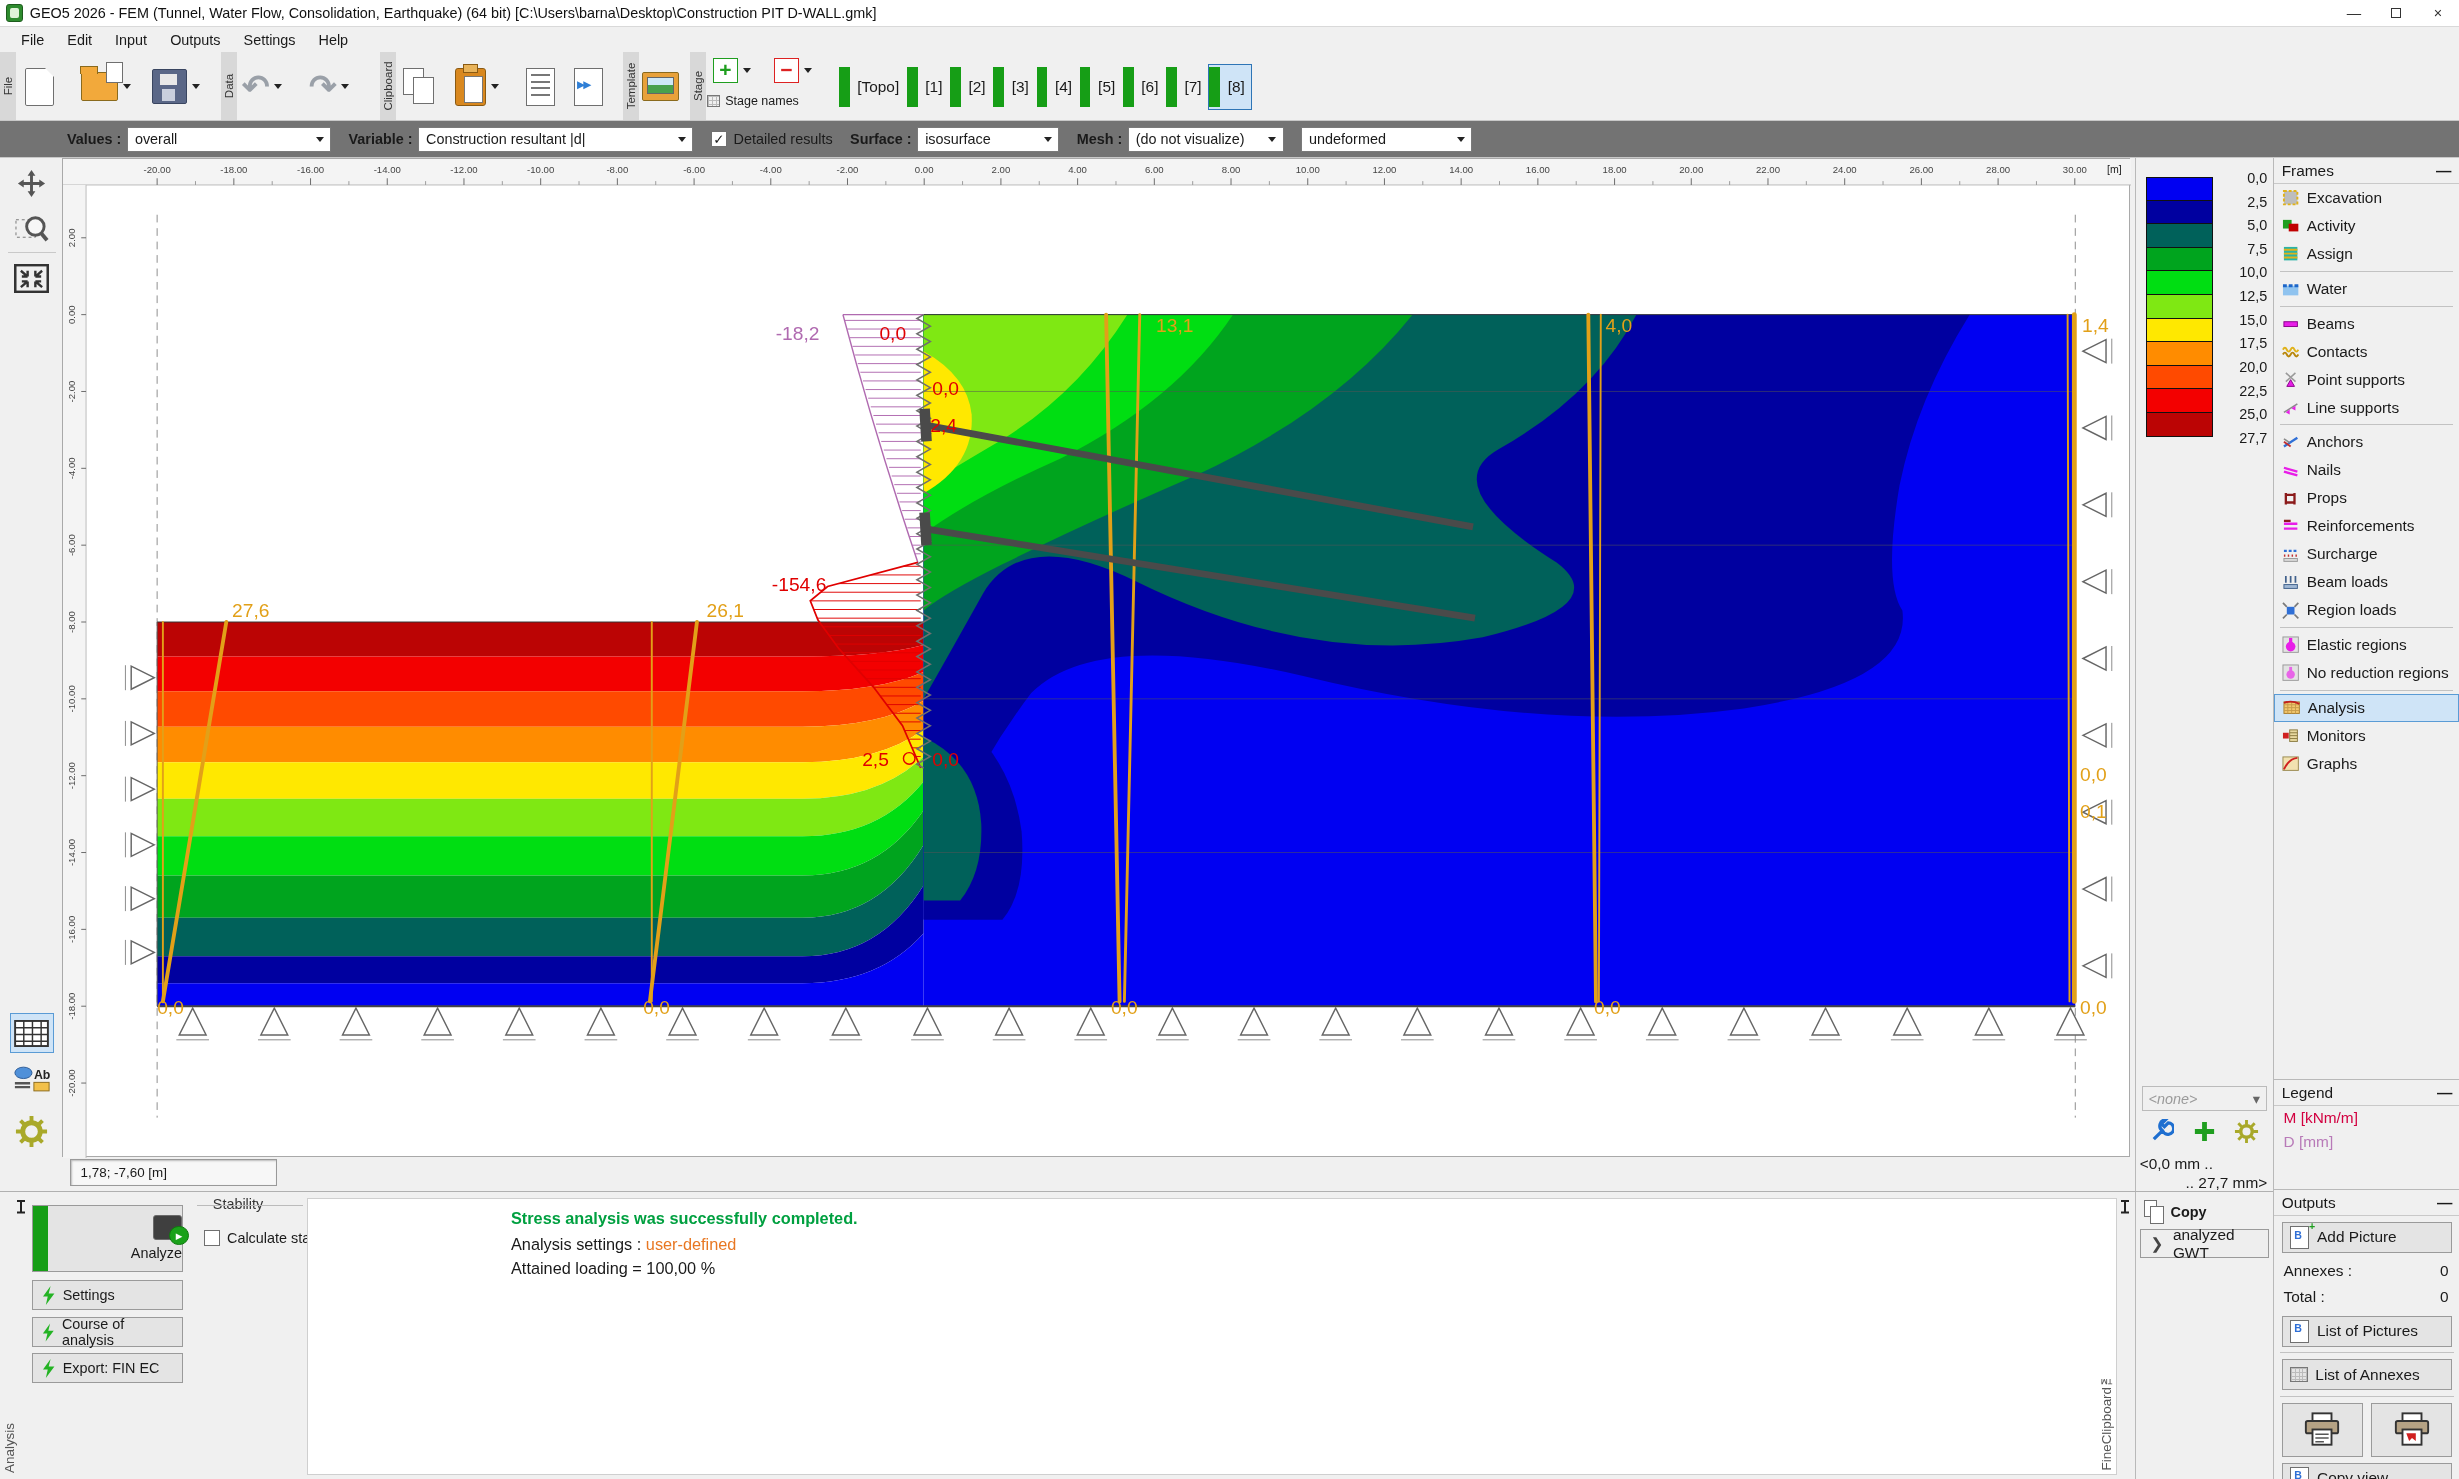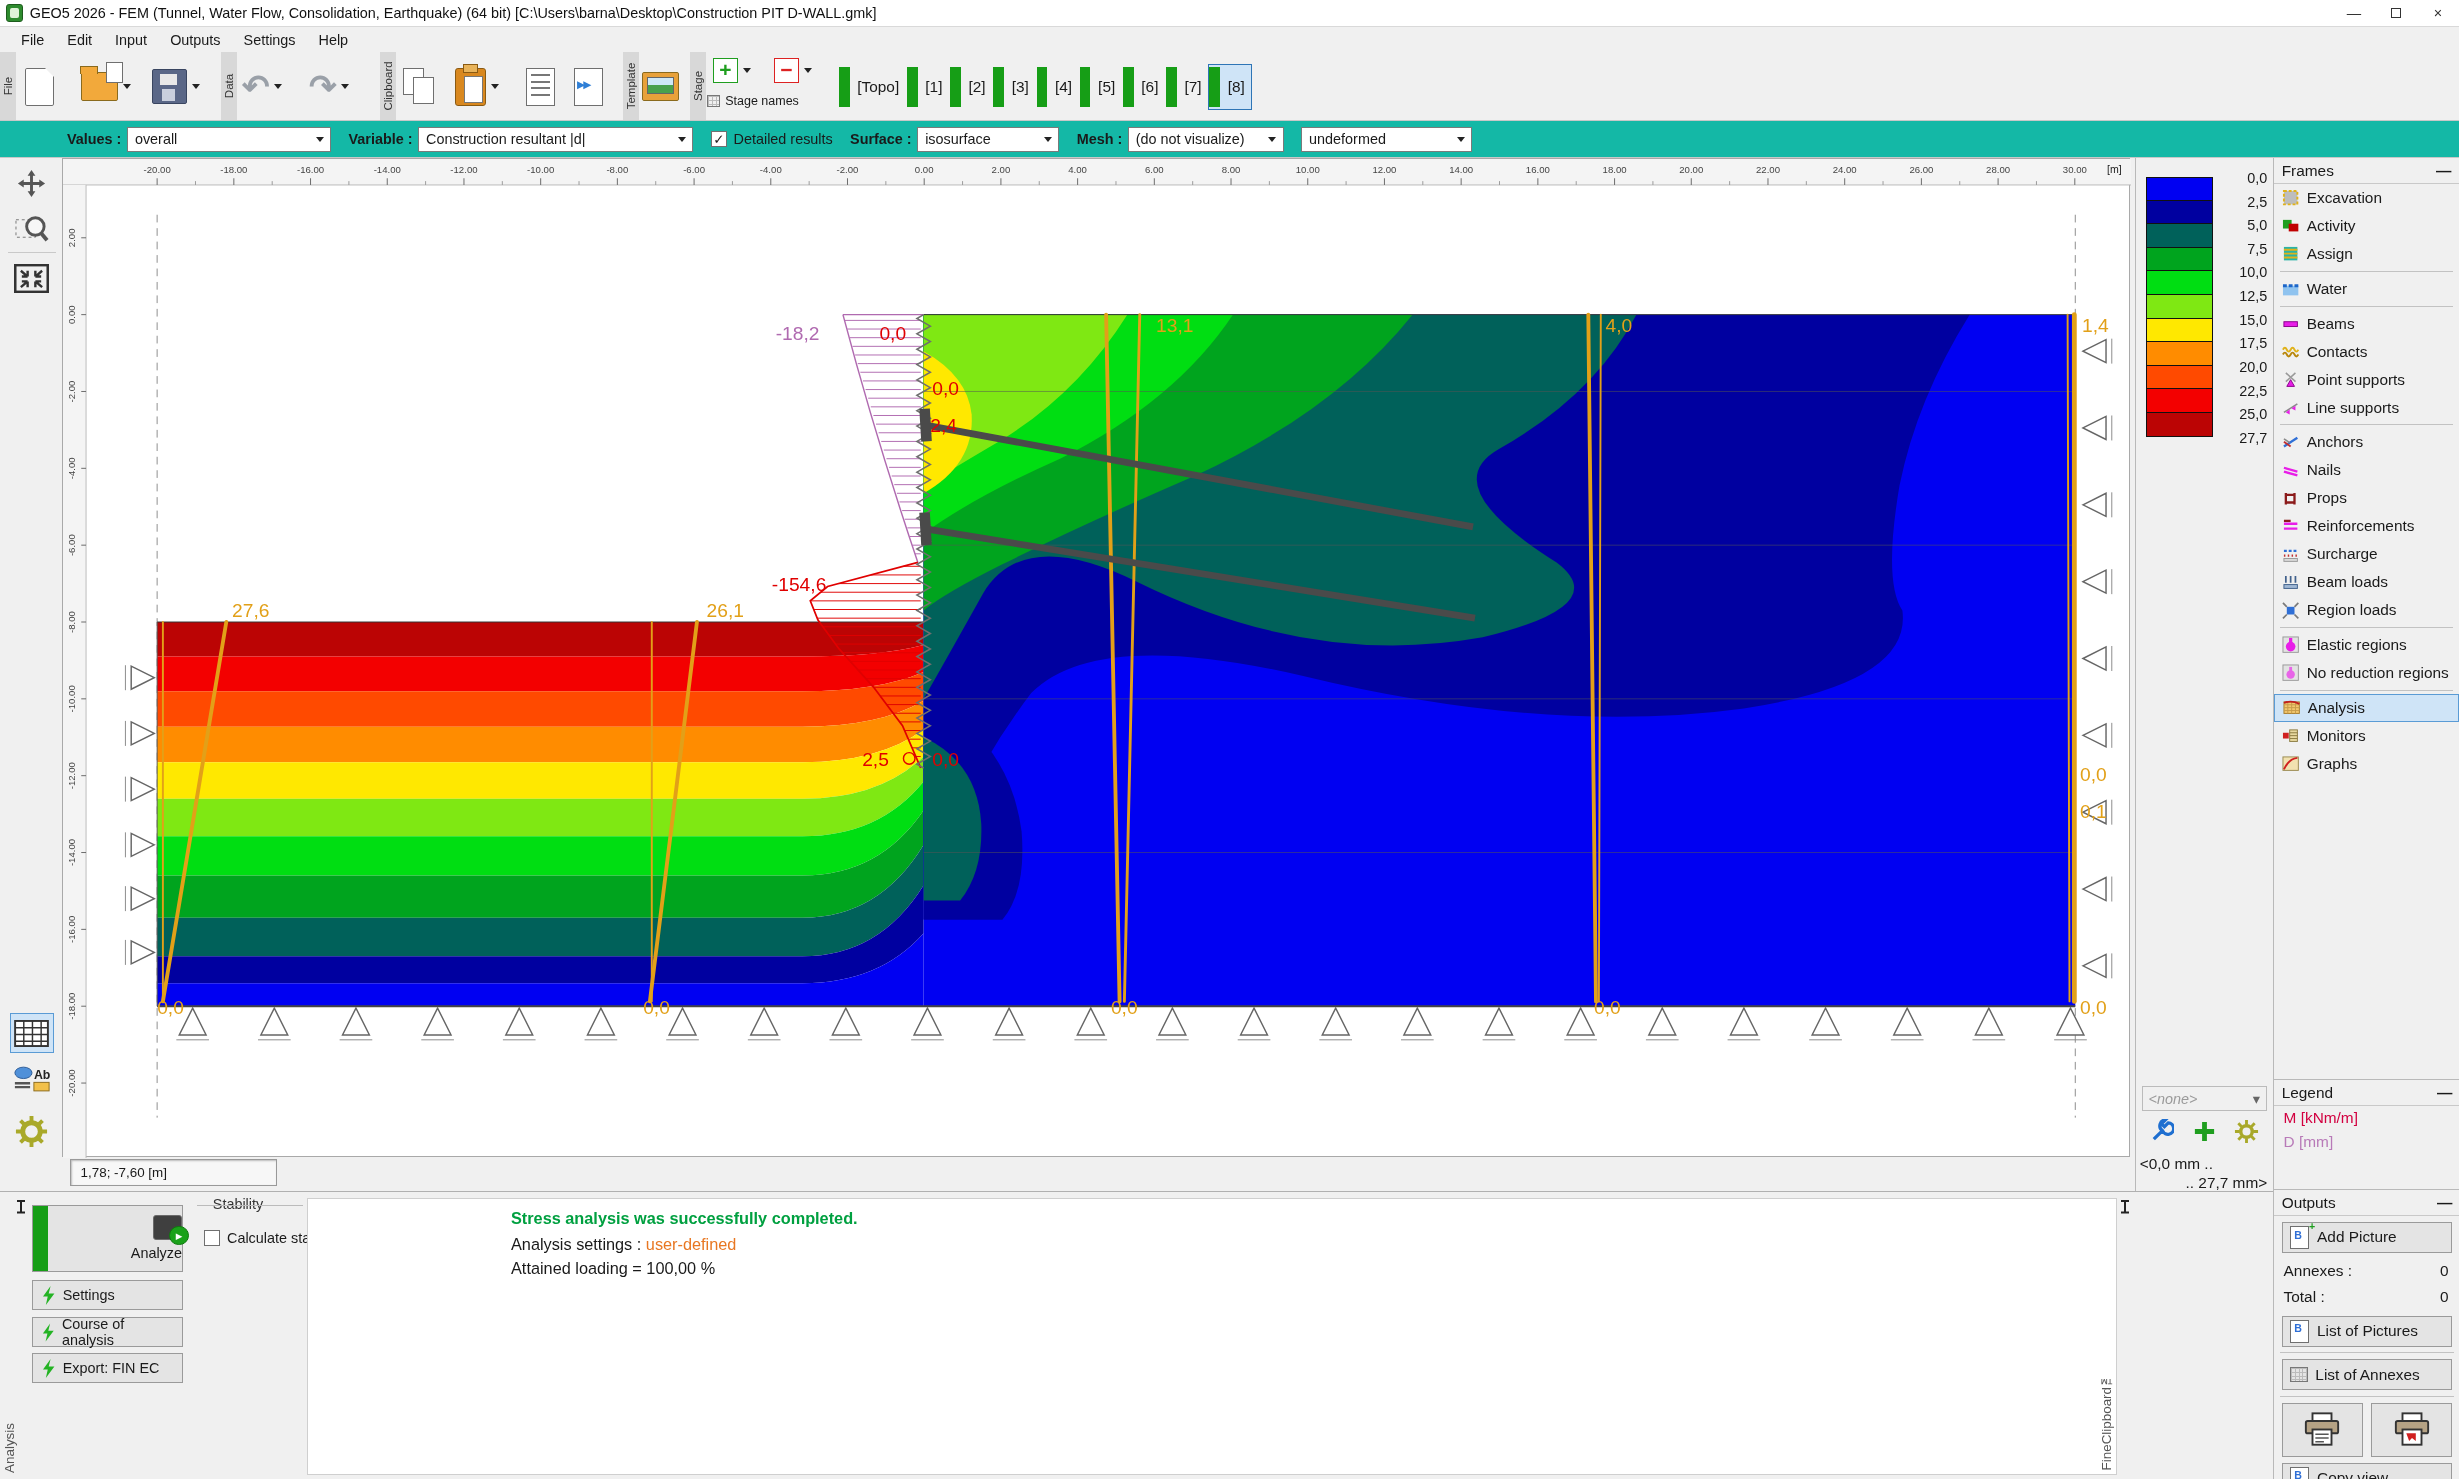--- a/index.html
+++ b/index.html
@@ -67,21 +67,21 @@
   .stage-btn { height:46px; display:flex; align-items:center; padding:0 5.8px 0 0; border:1px solid transparent; }
   .stage-btn .sbar { width:10.6px; height:40px; background:#169e16; margin-right:7.7px; }
   .stage-btn.active { background:#cfe4f7; border:1px solid #2e75b6; }
   .stage-label { font-size:15.4px; }
   #stage-names { position:absolute; left:707px; top:42px; display:flex; align-items:center; gap:4.8px; font-size:12.5px;justify-content:center; }
   .mini-grid { width:13.4px; height:11.5px; border:1px solid #777;
     background:repeating-linear-gradient(90deg,#bbb 0 1px, transparent 1px 3.8px),
                repeating-linear-gradient(#bbb 0 1px, transparent 1px 3.8px); }
 
   
-  #optsbar { position:absolute; left:0; top:121px; width:2459px; height:37px; background:#14b8a6;
+  #optsbar { position:absolute; left:0; top:121px; width:2459px; height:37px; background:#737373;
     border-bottom:1px solid #c8c8c8; display:flex; align-items:center; padding-left:67px; }
   .optlabel { font-weight:bold; margin-right:5.8px; }
   .dd { height:25px; background:#fff; border:1px solid #7a7a7a; display:flex; align-items:center;
     padding:0 23px 0 6.7px; position:relative; font-size:14.4px; margin-right:17.3px; }
   .dd::after { content:""; position:absolute; right:6.7px; top:9.6px; border-left:4.8px solid transparent;
     border-right:4.8px solid transparent; border-top:5.8px solid #222; }
   .cb { width:16.3px; height:16.3px; background:#fff; border:1px solid #707070; display:flex;
     align-items:center; justify-content:center; font-size:13.4px; margin-right:6.7px; }
 
   
@@ -1062,15 +1062,28 @@
 
   <div id="whitebox">
     <div class="statusline1">Stress analysis was successfully completed.</div>
     <div class="statusline2">
       <span>Analysis settings : </span><span style="color:#e87722">user-defined</span>
     </div>
     <div class="statusline3">Attained loading = 100,00 %</div>
     <div class="rot-label" style="position:absolute; right:1.9px; bottom:3.8px;">FineClipboard™</div>
   </div>
 
+  <div id="copyarea">
+    <div style="position:absolute; left:7.7px; top:7.7px; display:flex; align-items:center; gap:5.8px;">
+      <div class="i-copy2" style="width:21px; height:25px;">
+          <i style="width:13.4px;height:17.3px"></i>
+          <b style="left:6.7px;top:6.7px;width:13.4px;height:17.3px"></b>
+        </div>
+      <b>Copy</b>
+    </div>
+    <div id="gwtbtn">
+      <span style="color:#444">❯</span>
+      <span>analyzed GWT</span>
+    </div>
+  </div>
   <div class="rot-label" style="position:absolute; left:1.9px; bottom:5.8px;">Analysis</div>
 </div>
 
 
 </body></html>

